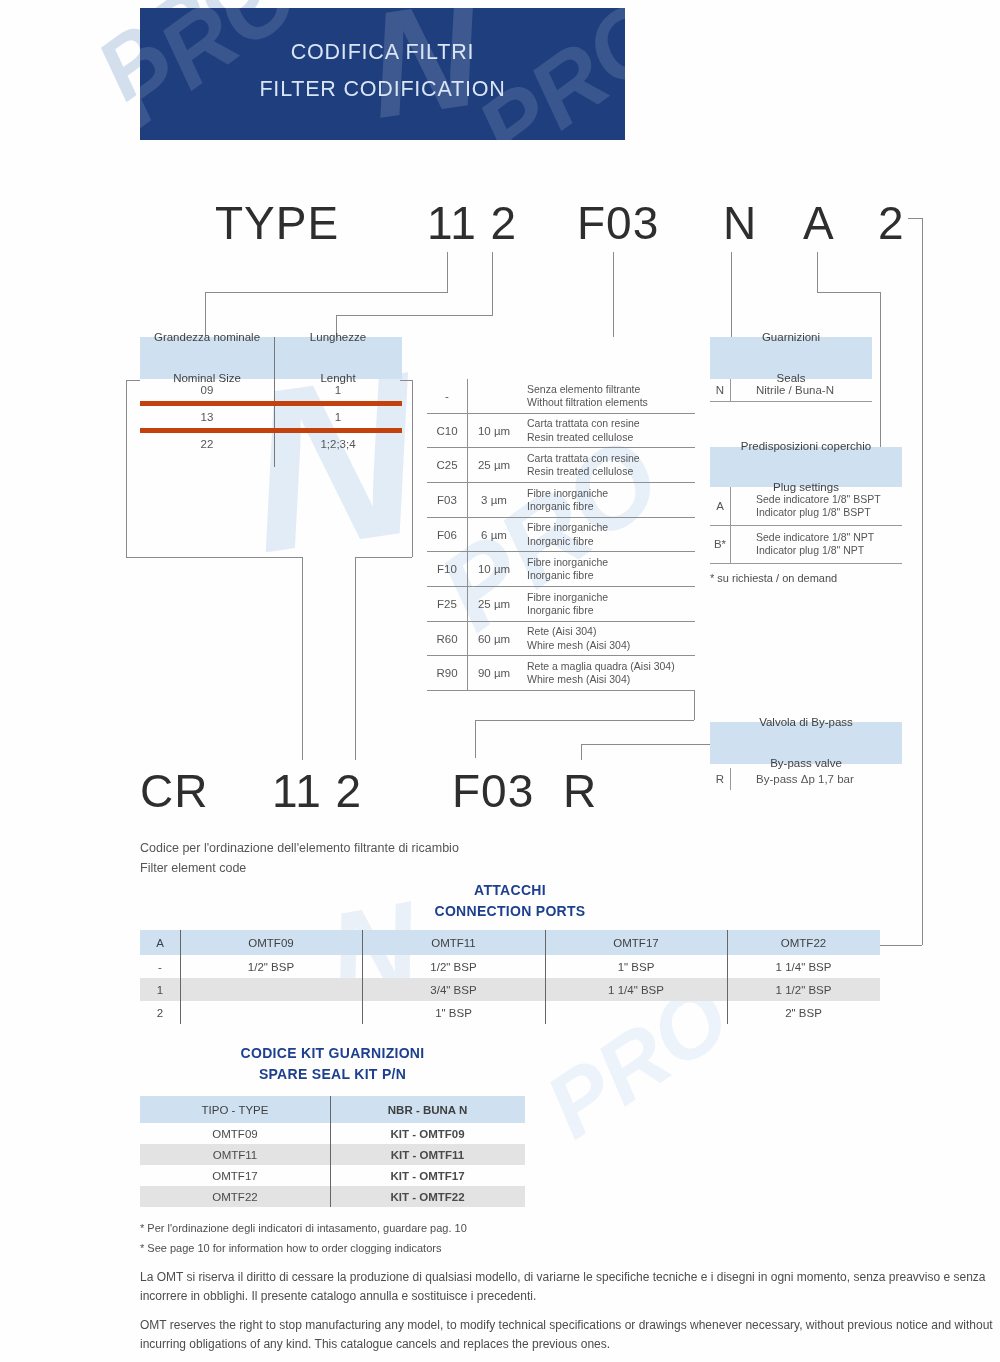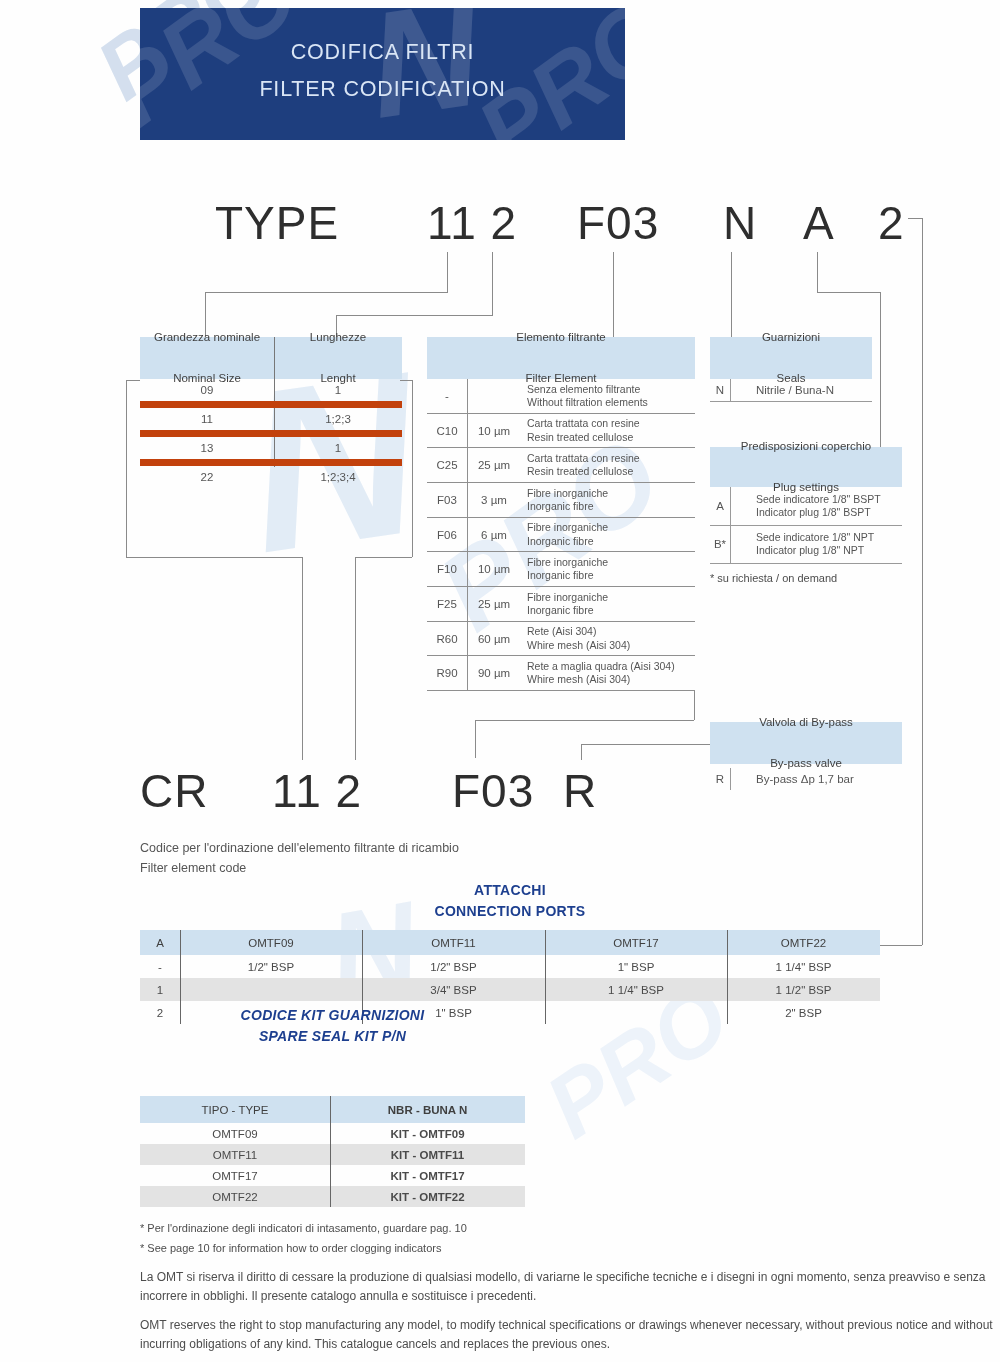--- a/index.html
+++ b/index.html
@@ -23,21 +23,21 @@
   .hline { position:absolute; height:1px; background:#8a8a8a; z-index:1; }
 
   
   .thead { position:absolute; background:#cfe1f0; color:#3f3f3f; font-size:11.5px;
            text-align:center; display:flex; flex-direction:column; justify-content:center;
            line-height:1.5; z-index:1;gap:24px; }
 
   
   .size-body { position:absolute; left:140px; top:379px; width:262px; z-index:1; }
   .srow { display:flex; height:22px; align-items:center; font-size:11.5px; color:#555;
-          border-bottom:7px solid #c2410c; }
+          border-bottom:5px solid #c2410c; }
   .srow:last-child { border-bottom:none; }
   .scell1 { width:134px; text-align:center; }
   .scell2 { width:128px; text-align:center; }
 
   
   .ebody { position:absolute; left:427px; top:379px; width:268px; height:312px;
            display:flex; flex-direction:column; z-index:1; }
   .erow { flex:1; display:flex; align-items:stretch; border-bottom:1px solid #8f8f8f; color:#555; }
   .ecode { width:40px; display:flex; align-items:center; justify-content:center; font-size:11.5px; }
   .emic  { width:52px; display:flex; align-items:center; justify-content:center;
@@ -143,46 +143,38 @@
       <div style="width:128px;">Lenght</div>
     </div>
   </div>
   <div class="vline" style="left:274px;top:337px;height:130px;background:#777;"></div>
   <div class="size-body">
     <div class="srow">
       <div class="scell1">09</div>
       <div class="scell2">1</div>
     </div>
     <div class="srow">
-      <div class="scell1">11</div>
-      <div class="scell2">1;2;3</div>
-    </div>
-    <div class="srow">
       <div class="scell1">13</div>
       <div class="scell2">1</div>
     </div>
     <div class="srow">
       <div class="scell1">22</div>
       <div class="scell2">1;2;3;4</div>
     </div>
   </div>
 
   <div class="hline" style="left:126px;top:380px;width:14px;"></div>
   <div class="vline" style="left:126px;top:380px;height:177px;"></div>
   <div class="hline" style="left:126px;top:557px;width:176px;"></div>
   <div class="vline" style="left:302px;top:557px;height:203px;"></div>
   <div class="hline" style="left:400px;top:380px;width:12px;"></div>
   <div class="vline" style="left:412px;top:380px;height:177px;"></div>
   <div class="hline" style="left:355px;top:557px;width:57px;"></div>
   <div class="vline" style="left:355px;top:557px;height:203px;"></div>
 
-  <div class="thead" style="left:427px;top:337px;width:268px;height:42px;">
-    <div>Elemento filtrante</div>
-    <div>Filter Element</div>
-  </div>
   <div class="ebody">
     <div class="erow">
       <div class="ecode">-</div>
       <div class="emic"></div>
       <div class="edesc">
         <div>Senza elemento filtrante</div>
         <div>Without filtration elements</div>
       </div>
     </div>
     <div class="erow">
@@ -338,21 +330,21 @@
       <div class="pc2">1" BSP</div>
       <div class="pc3"></div>
       <div class="pc4">2" BSP</div>
     </div>
     <div class="pdiv" style="left:40px;"></div>
     <div class="pdiv" style="left:222px;"></div>
     <div class="pdiv" style="left:405px;"></div>
     <div class="pdiv" style="left:587px;"></div>
   </div>
 
-  <div class="sec-title" style="left:140px;top:1005px;width:385px;font-style:italic;">
+  <div class="sec-title" style="left:140px;top:1043px;width:385px;">
     <div>CODICE KIT GUARNIZIONI</div>
     <div>SPARE SEAL KIT P/N</div>
   </div>
   <div class="kit">
     <div class="kithead">
       <div class="kc1">TIPO - TYPE</div>
       <div class="kc2">NBR - BUNA N</div>
     </div>
     <div class="kitrow">
       <div class="kc1">OMTF09</div>

